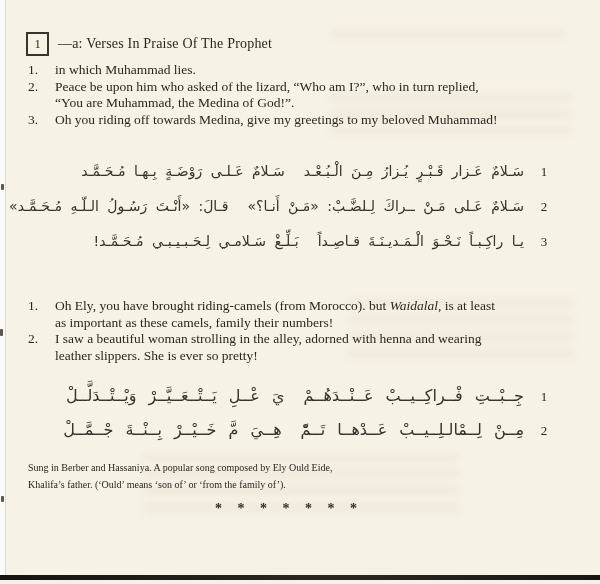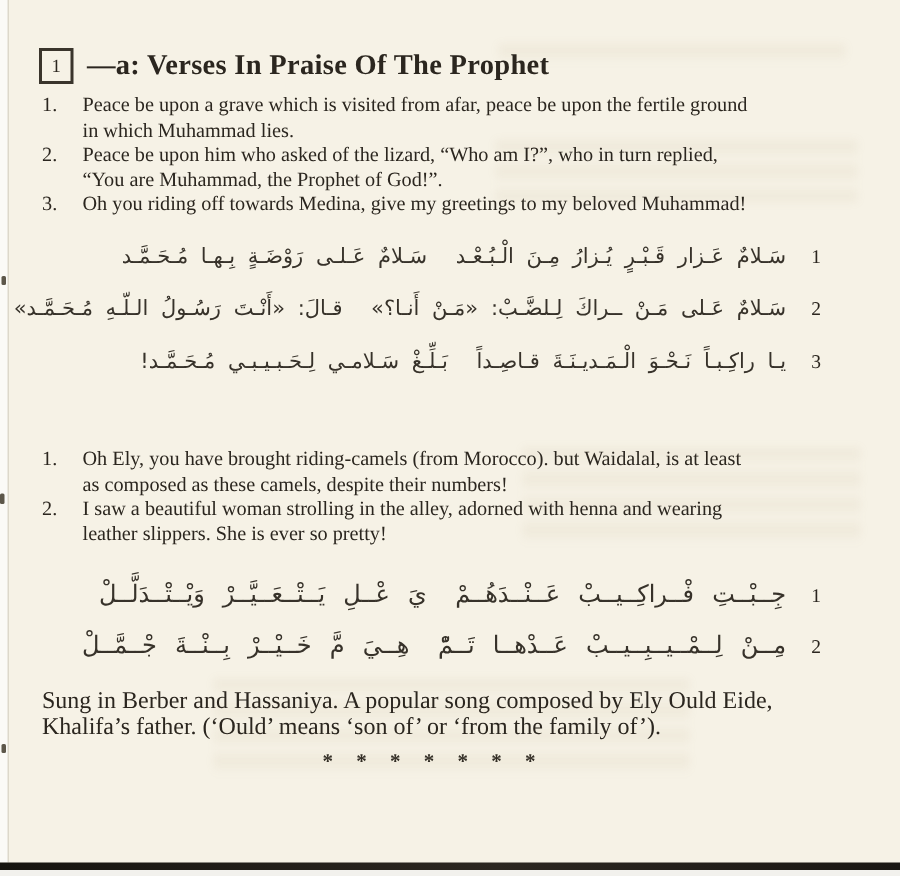--- a/index.html
+++ b/index.html
@@ -25,47 +25,47 @@
     background:repeating-linear-gradient(180deg, rgba(164,140,96,.13) 0 9px, rgba(164,140,96,.02) 9px 17px);}
   .ghost.g1{left:332px;top:29px;width:232px;height:15px;}
   .ghost.g2{left:330px;top:93px;width:242px;height:42px;}
   .ghost.g3{left:348px;top:298px;width:226px;height:66px;}
   .ghost.g4{left:142px;top:452px;width:318px;height:66px;}
 
   
   .hdr-row{position:absolute;top:32px;left:26px;display:flex;align-items:center;gap:9px;}
   .track-box{width:19px;height:20px;border:2px solid #3a352c;display:flex;align-items:center;justify-content:center;
     font-size:12.5px;line-height:1;background:transparent;}
-  .hdr{font-size:19px;font-weight:bold;letter-spacing:.2px;white-space:nowrap;}
+  .hdr{font-size:14px;font-weight:normal;letter-spacing:.2px;white-space:nowrap;}
   .hdr-b{position:absolute;top:276px;left:55px;}
 
   
   .list{position:absolute;left:28px;right:25px;}
   #list-a{top:62px;}
   #list-b{top:298px;}
   .li{display:flex;font-size:13.5px;line-height:16.6px;}
   .li-num{flex:0 0 27px;}
   .li-text{flex:1;}
   .li-text .ln{white-space:nowrap;}
-  .it{}
+  .it{font-style:italic;}
 
   
   .verses{position:absolute;right:49px;left:30px;direction:rtl;
     font-family:"DejaVu Sans",sans-serif;}
   #verses-a{top:163px;}
   #verses-b{top:386px;}
   .verse-line{display:flex;column-gap:13px;align-items:baseline;height:35px;justify-content:flex-start;}
   #verses-b .verse-line{height:34px;}
   .v-num{font-family:"Liberation Serif",serif;font-size:13px;flex:0 0 14px;text-align:center;direction:ltr;}
   .hemi{font-size:14px;word-spacing:4px;white-space:nowrap;color:#37322a;}
   #verses-b .hemi{font-size:16px;word-spacing:7px;}
   .hemi-left{margin-right:6px;}
 
   
-  .note{position:absolute;left:28px;right:25px;top:459px;font-size:16px;line-height:17px;}
+  .note{position:absolute;left:28px;right:25px;top:459px;font-size:10px;line-height:17px;}
   .note .ln{white-space:nowrap;}
   .stars{position:absolute;left:0;right:22px;top:501px;text-align:center;
     font-size:14px;font-weight:bold;letter-spacing:6px;color:#332e26;}
 </style>
 </head>
 <body>
 
 <div class="page">
 
   <div class="ghost g1"></div>
@@ -77,29 +77,28 @@
     <span class="track-box">
       <span>1</span>
     </span>
     <span class="hdr">—a: Verses In Praise Of The Prophet</span>
   </div>
 
   <div class="list" id="list-a">
     <div class="li">
       <span class="li-num">1.</span>
       <span class="li-text">
-        <div class="ln">Peace be upon a grave which is visited from afar, peace be upon the fertile ground</div>
         <div class="ln">in which Muhammad lies.</div>
       </span>
     </div>
     <div class="li">
       <span class="li-num">2.</span>
       <span class="li-text">
         <div class="ln">Peace be upon him who asked of the lizard, “Who am I?”, who in turn replied,</div>
-        <div class="ln">“You are Muhammad, the Prophet of God!”.</div>
+        <div class="ln">“You are Muhammad, the Medina of God!”.</div>
       </span>
     </div>
     <div class="li">
       <span class="li-num">3.</span>
       <span class="li-text">
         <div class="ln">Oh you riding off towards Medina, give my greetings to my beloved Muhammad!</div>
       </span>
     </div>
   </div>
 
@@ -120,41 +119,41 @@
       <span class="hemi hemi-left">بَـلِّـغْ سَـلامـي لِـحَـبـيـبـي مُـحَـمَّـد!</span>
     </div>
   </div>
 
 
   <div class="list" id="list-b">
     <div class="li">
       <span class="li-num">1.</span>
       <span class="li-text">
         <div class="ln"><span>Oh Ely, you have brought riding-camels (from Morocco). but </span><span class="it">Waidalal</span><span>, is at least</span></div>
-        <div class="ln">as composed as these camels, despite their numbers!</div>
+        <div class="ln">as important as these camels, family their numbers!</div>
       </span>
     </div>
     <div class="li">
       <span class="li-num">2.</span>
       <span class="li-text">
         <div class="ln">I saw a beautiful woman strolling in the alley, adorned with henna and wearing</div>
         <div class="ln">leather slippers. She is ever so pretty!</div>
       </span>
     </div>
   </div>
 
   <div class="verses" id="verses-b">
     <div class="verse-line">
       <span class="v-num">1</span>
       <span class="hemi hemi-right">جِــبْــتِ فْــراكِــيــبْ عَــنْــدَهُــمْ</span>
       <span class="hemi hemi-left">يَ عْــلِ يَــتْــعَــيَّــرْ وَيْــتْــدَلَّــلْ</span>
     </div>
     <div class="verse-line">
       <span class="v-num">2</span>
-      <span class="hemi hemi-right">مِــنْ لِــمْــيــبِــيــبْ عَــدْهــا تَــمّْ</span>
+      <span class="hemi hemi-right">مِــنْ لِــمْالـلِــيــبْ عَــدْهــا تَــمّْ</span>
       <span class="hemi hemi-left">هِــيَ مَّ خَــيْــرْ بِــنْــةَ جْــمَّــلْ</span>
     </div>
   </div>
 
   <div class="note">
     <div class="ln">Sung in Berber and Hassaniya. A popular song composed by Ely Ould Eide,</div>
     <div class="ln">Khalifa’s father. (‘Ould’ means ‘son of’ or ‘from the family of’).</div>
   </div>
 
   <div class="stars">* * * * * * *</div>

